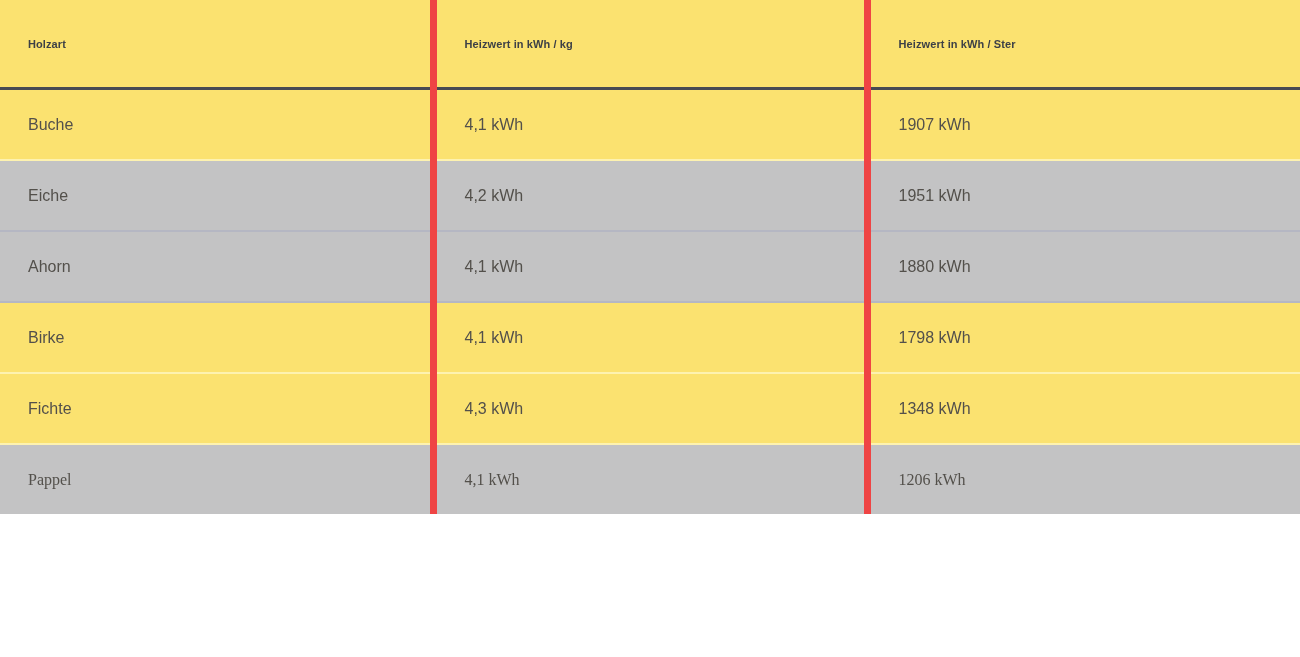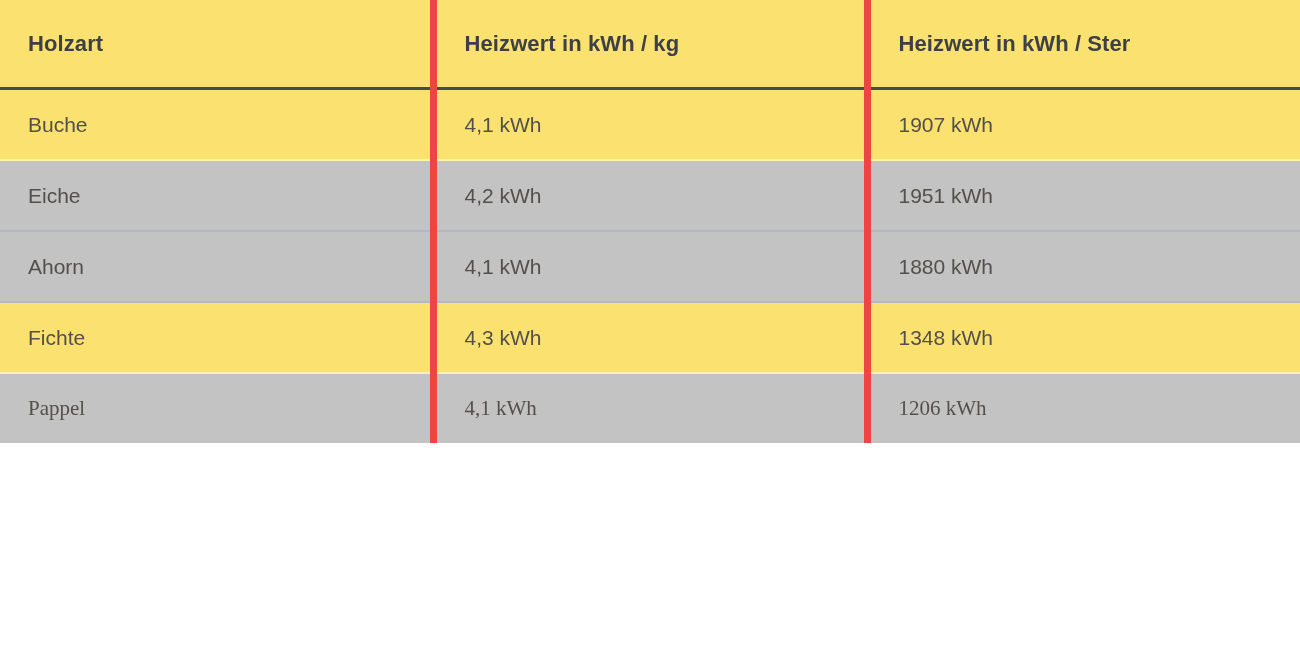--- a/index.html
+++ b/index.html
@@ -22,32 +22,32 @@
   table.heizwert col.c2 { width: 434px; }
   table.heizwert col.c3 { width: 433px; }
 
   table.heizwert th {
     height: 87px;
     background: #fbe270;
     border-bottom: 3px solid #474a53;
     text-align: left;
     vertical-align: middle;
     padding: 0 10px 0 28px;
-    font-size: 22px;
+    font-size: 11px;
     font-weight: 700;
     color: #3d4046;
     letter-spacing: 0.1px;
   }
 
   table.heizwert td {
     height: 69px;
     text-align: left;
     vertical-align: middle;
     padding: 0 10px 0 28px;
-    font-size: 21px;
+    font-size: 16px;
     font-weight: 400;
     color: #53504b;
   }
 
   tr.row-yellow td {
     background: #fbe270;
     border-bottom: 2px solid #fdf2b0;
   }
   tr.row-gray td {
     background: #c3c3c4;
@@ -91,20 +91,25 @@
       <td>Eiche</td>
       <td>4,2 kWh</td>
       <td>1951 kWh</td>
     </tr>
     <tr class="row-gray">
       <td>Ahorn</td>
       <td>4,1 kWh</td>
       <td>1880 kWh</td>
     </tr>
     <tr class="row-yellow">
+      <td>Birke</td>
+      <td>4,1 kWh</td>
+      <td>1798 kWh</td>
+    </tr>
+    <tr class="row-yellow">
       <td>Fichte</td>
       <td>4,3 kWh</td>
       <td>1348 kWh</td>
     </tr>
     <tr class="row-gray last">
       <td>Pappel</td>
       <td>4,1 kWh</td>
       <td>1206 kWh</td>
     </tr>
   </tbody>

